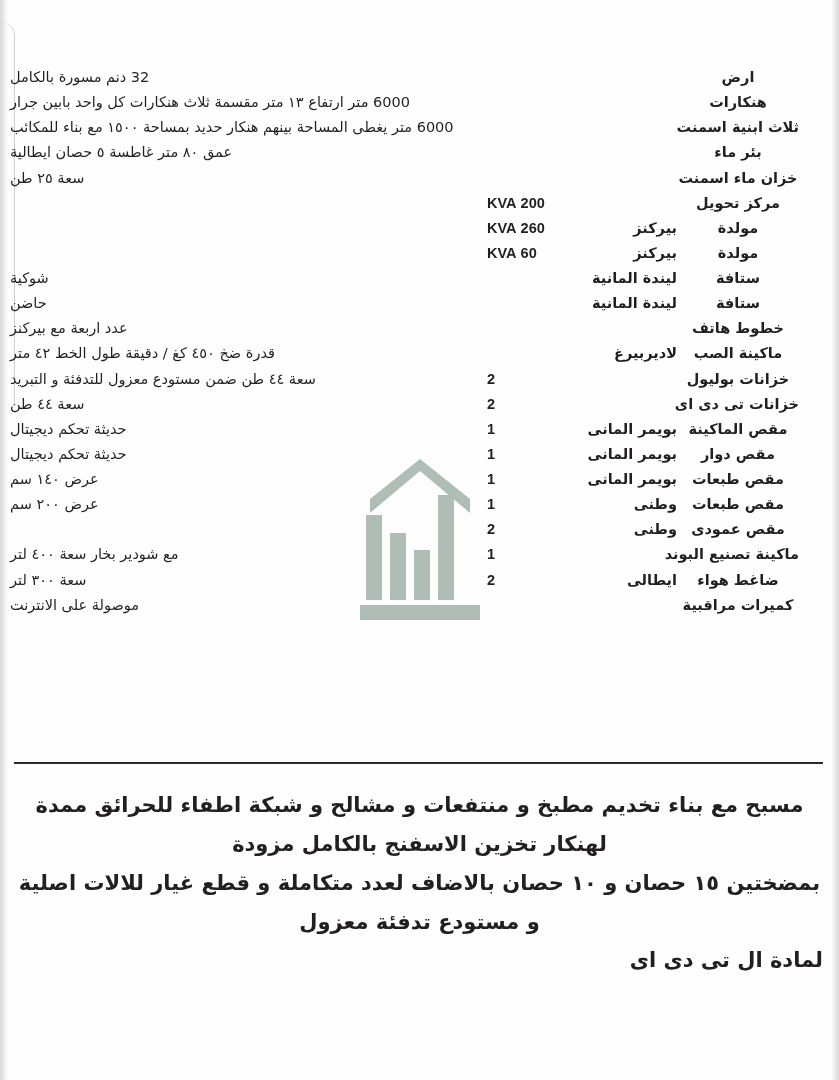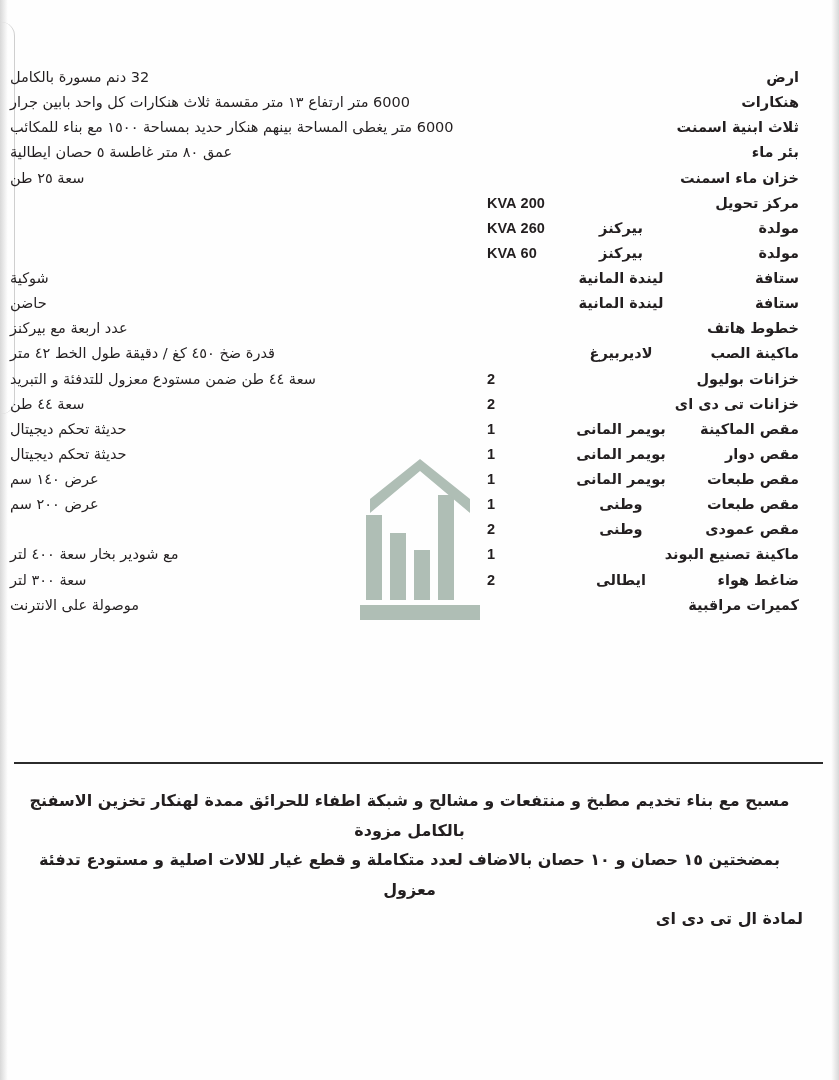--- a/index.html
+++ b/index.html
@@ -69,28 +69,28 @@
   }
   table.spec td {
     vertical-align: top;
     padding: 0 0 7px 0;
     font-size: 14.5px;
     line-height: 1.25;
     white-space: nowrap;
   }
   td.c-label {
     width: 122px;
-    text-align: right;
+    text-align: center;
     padding-right: 6px;
     font-weight: 600;
     font-size: 15px;
   }
   td.c-brand {
     width: 112px;
-    text-align: center;
+    text-align: right;
     font-weight: 600;
     font-size: 15px;
   }
   td.c-qty {
     width: 78px;
     text-align: left;
     font-weight: 700;
     font-size: 16px;
     font-family: "Liberation Sans", "DejaVu Sans", sans-serif;
   }
@@ -105,23 +105,23 @@
     position: absolute;
     left: 14px;
     right: 16px;
     top: 762px;
     border-top: 2px solid #2b2b2b;
   }
 
   .paragraph {
     position: absolute;
     left: 16px;
-    right: 36px;
+    right: 16px;
     top: 786px;
-    font-size: 16px;
+    font-size: 21px;
     line-height: 1.85;
     text-align: center;
     font-weight: 600;
     color: #231f20;
   }
   .paragraph .line { display: block; }
   .paragraph .line.last { text-align: right; }
 </style>
 </head>
 <body>

